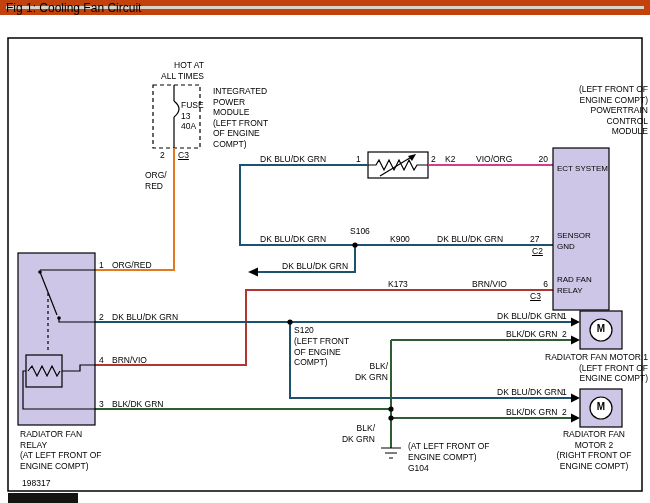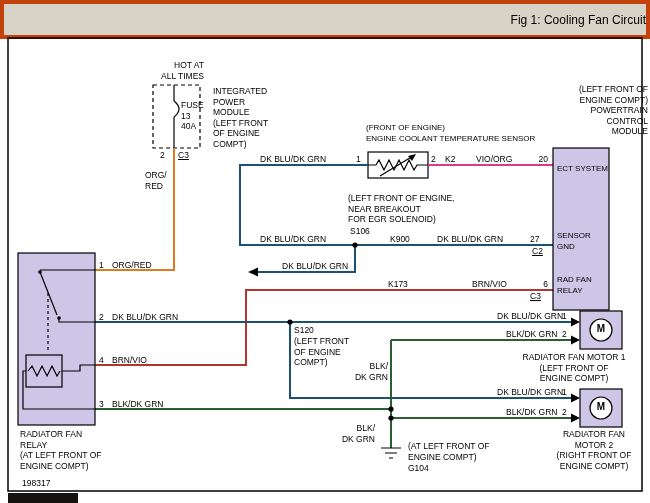--- a/index.html
+++ b/index.html
@@ -1,22 +1,22 @@
 <!DOCTYPE html>
 <html style="--org-red: #e0791f; --dk-blu-grn: #1c5170; --vio-org: #d83b8e; --brn-vio: #b0372f; --blk-dk-grn: #2f5d33; --module-fill: #cdc6e6; --titlebar-bg: #d8d3c7;"><head>
 <meta charset="utf-8">
 <style>
   * { margin:0; padding:0; box-sizing:border-box; }
   html,body { background:#fff; }
   body { font-family:"Liberation Sans", sans-serif; color:#000; }
   .stage { position:relative; width:650px; height:503px; background:#fff; overflow:hidden; }
   .titlebar {
-    position:absolute; left:0; top:0; width:650px; height:39px;
-    background:var(--titlebar-bg,#d8d3c7); border:4px solid #c2410c;
-    display:flex; align-items:center; justify-content:flex-end;
+    position:absolute; left:0; top:0; width:650px; height:15px;
+    background:var(--titlebar-bg,#d8d3c7); border:6px solid #c2410c;
+    display:flex; align-items:center; justify-content:flex-start;
     font-size:12px;
   }
   .wiresvg { position:absolute; left:0; top:0; }
   .lbl { position:absolute; font-size:8.5px; line-height:10.5px; white-space:pre-line; }
   .sm  { font-size:8px; }
   .link { text-decoration:underline; cursor:pointer; }
   .motor-letter { position:absolute; width:14px; text-align:center; font-size:10px; font-weight:bold; }
   .bottombar { position:absolute; left:8px; top:493px; width:70px; height:10px; background:#15130f; }
 
   
@@ -114,40 +114,35 @@
   <div class="lbl link" style="left:178px;top:150px">C3</div>
   <div class="lbl" style="left:213px;top:86px">INTEGRATED
 POWER
 MODULE
 (LEFT FRONT
 OF ENGINE
 COMPT)</div>
   <div class="lbl" style="left:145px;top:170px">ORG/
 RED</div>
 
-  <div class="lbl sm" style="left:366px;top:123px;width:192px">(FRONT OF ENGINE)
-ENGINE COOLANT TEMPERATURE SENSOR</div>
   <div class="lbl" style="left:356px;top:154px">1</div>
   <div class="lbl" style="left:431px;top:154px">2</div>
 
   <div class="lbl" style="left:260px;top:154px">DK BLU/DK GRN</div>
   <div class="lbl" style="left:445px;top:154px">K2</div>
   <div class="lbl" style="left:476px;top:154px">VIO/ORG</div>
 
   <div class="lbl" style="left:530px;top:154px;width:18px;text-align:right">20</div>
   <div class="lbl" style="left:538px;top:84px;width:110px;text-align:right">(LEFT FRONT OF
 ENGINE COMPT)
 POWERTRAIN
 CONTROL
 MODULE</div>
   <div class="lbl sm" style="left:557px;top:164px">ECT SYSTEM</div>
 
-  <div class="lbl" style="left:348px;top:193px">(LEFT FRONT OF ENGINE,
-NEAR BREAKOUT
-FOR EGR SOLENOID)</div>
   <div class="lbl" style="left:350px;top:226px">S106</div>
 
   <div class="lbl" style="left:260px;top:234px">DK BLU/DK GRN</div>
   <div class="lbl" style="left:390px;top:234px">K900</div>
   <div class="lbl" style="left:437px;top:234px">DK BLU/DK GRN</div>
   <div class="lbl" style="left:530px;top:234px;width:18px;">27</div>
   <div class="lbl link" style="left:532px;top:246px">C2</div>
   <div class="lbl sm" style="left:557px;top:231px">SENSOR
 GND</div>
 
@@ -175,21 +170,21 @@
 
   <div class="lbl" style="left:294px;top:325px">S120</div>
   <div class="lbl" style="left:294px;top:336px">(LEFT FRONT
 OF ENGINE
 COMPT)</div>
 
   <div class="lbl" style="left:497px;top:311px">DK BLU/DK GRN</div>
   <div class="lbl" style="left:562px;top:311px">1</div>
   <div class="lbl" style="left:506px;top:329px">BLK/DK GRN</div>
   <div class="lbl" style="left:562px;top:329px">2</div>
-  <div class="lbl" style="left:500px;top:352px;width:148px;text-align:center">RADIATOR FAN MOTOR 1
+  <div class="lbl" style="left:500px;top:352px;width:148px;text-align:right">RADIATOR FAN MOTOR 1
 (LEFT FRONT OF
 ENGINE COMPT)</div>
 
   <div class="lbl" style="left:348px;top:361px;width:40px;text-align:right">BLK/
 DK GRN</div>
 
   <div class="lbl" style="left:497px;top:387px">DK BLU/DK GRN</div>
   <div class="lbl" style="left:562px;top:387px">1</div>
   <div class="lbl" style="left:506px;top:407px">BLK/DK GRN</div>
   <div class="lbl" style="left:562px;top:407px">2</div>

